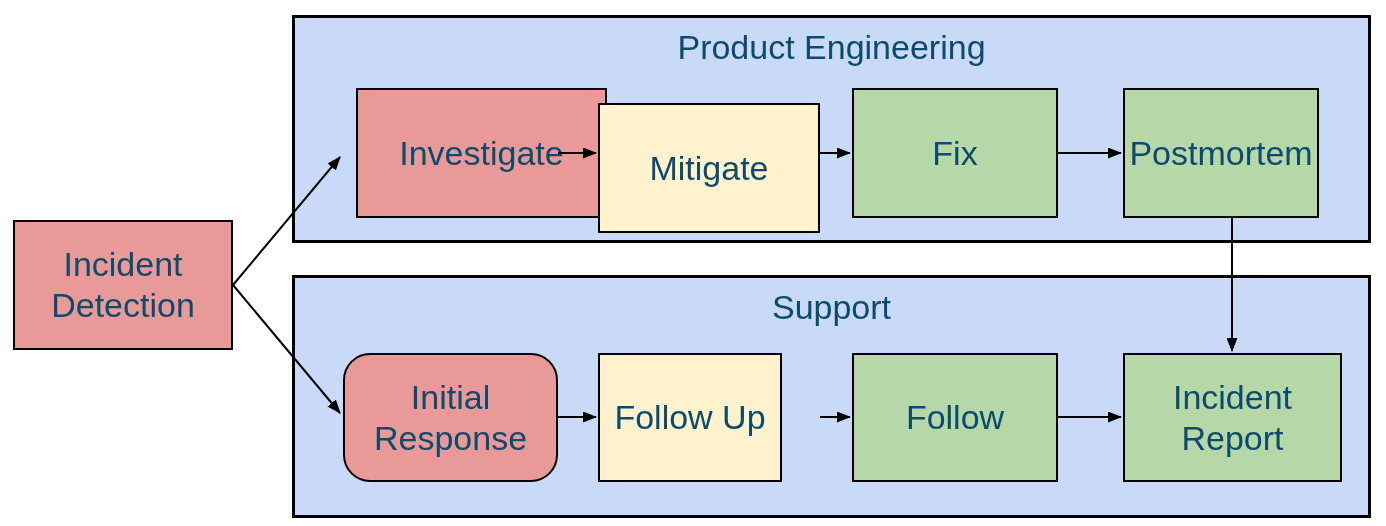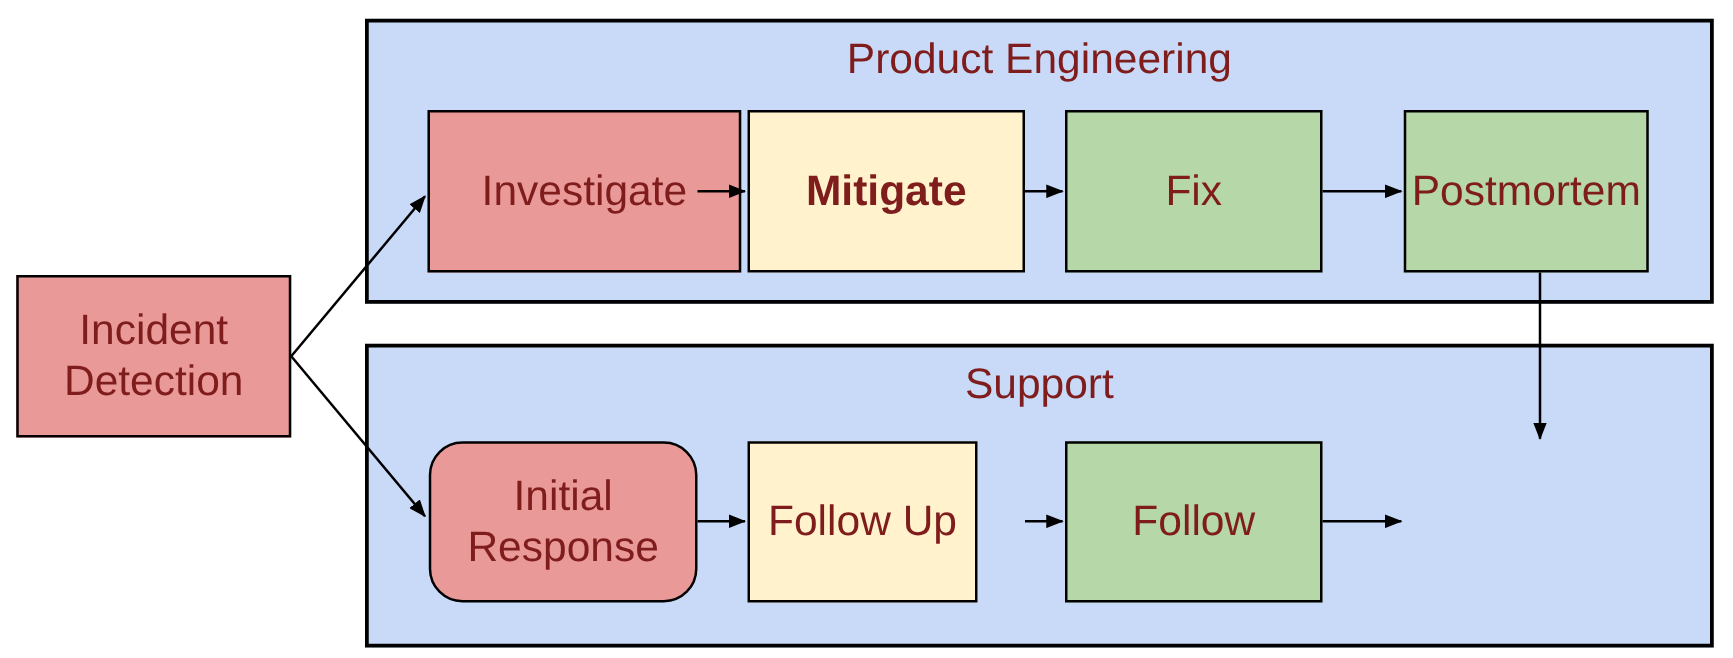--- a/index.html
+++ b/index.html
@@ -2,21 +2,21 @@
 <html><head>
 <meta charset="utf-8">
 <style>
   html, body { margin: 0; padding: 0; background: #ffffff; }
   .canvas {
     position: relative;
     width: 1386px;
     height: 526px;
     background: #ffffff;
     font-family: "Liberation Sans", "DejaVu Sans", sans-serif;
-    color: #7f1d1d;
+    color: #0c4a6e;
     overflow: hidden;
   }
   .group {
     position: absolute;
     border: 3px solid #000000;
     box-sizing: border-box;
     z-index: 1;
   }
   .group-title {
     position: absolute;
@@ -39,22 +39,22 @@
     line-height: 41px;
     padding: 0 12px;
     z-index: 2;
   }
   
   #group-product-engineering { left: 292px; top: 15px;  width: 1079px; height: 228px; }
   #group-support             { left: 292px; top: 275px; width: 1079px; height: 243px; padding-left: 28px; }
 
   #node-incident-detection { left: 13px;   top: 220px; width: 220px; height: 130px; }
 
-  #node-investigate        { left: 342px;  top: 88px;  width: 251px; height: 130px; }
-  #node-mitigate           { left: 598px;  top: 88px;  width: 222px; height: 130px; font-weight: bold; }
+  #node-investigate        { left: 356px;  top: 88px;  width: 251px; height: 130px; }
+  #node-mitigate           { left: 598px;  top: 103px;  width: 222px; height: 130px; }
   #node-fix                { left: 852px;  top: 88px;  width: 206px; height: 130px; }
   #node-postmortem         { left: 1123px; top: 88px;  width: 196px; height: 130px; }
 
   #node-initial-response   { left: 343px;  top: 353px; width: 215px; height: 129px; }
   #node-follow-up          { left: 598px;  top: 353px; width: 184px; height: 129px; }
   #node-close              { left: 852px;  top: 353px; width: 206px; height: 129px; }
   #node-incident-report    { left: 1123px; top: 353px; width: 219px; height: 129px; }
 
   svg.arrows {
     position: absolute;
@@ -81,20 +81,21 @@
   <div class="node" id="node-incident-detection" style="background-color: rgb(234, 153, 153);">Incident Detection</div>
 
   <div class="node" id="node-investigate" style="background-color: rgb(234, 153, 153);">Investigate</div>
   <div class="node" id="node-mitigate" style="background-color: rgb(255, 242, 204);">Mitigate</div>
   <div class="node" id="node-fix" style="background-color: rgb(182, 215, 168);">Fix</div>
   <div class="node" id="node-postmortem" style="background-color: rgb(182, 215, 168);">Postmortem</div>
 
   <div class="node" id="node-initial-response" style="background-color: rgb(234, 153, 153); border-radius: 27px;">Initial Response</div>
   <div class="node" id="node-follow-up" style="background-color: rgb(255, 242, 204);">Follow Up</div>
   <div class="node" id="node-close" style="background-color: rgb(182, 215, 168);">Follow</div>
+  <div class="node" id="node-incident-report" style="background-color: rgb(182, 215, 168);">Incident Report</div>
 
   <svg class="arrows" viewBox="0 0 1386 526" xmlns="http://www.w3.org/2000/svg">
     <defs>
       <marker id="arrowhead" markerUnits="userSpaceOnUse" markerWidth="14" markerHeight="11" refX="13" refY="5.5" orient="auto">
         <path d="M0,0 L14,5.5 L0,11 Z" fill="#000000"></path>
       </marker>
     </defs>
     <line x1="233" y1="285" x2="340" y2="157" marker-end="url(#arrowhead)"></line>
     <line x1="233" y1="285" x2="340" y2="413" marker-end="url(#arrowhead)"></line>
     <line x1="558" y1="153" x2="596" y2="153" marker-end="url(#arrowhead)"></line>

